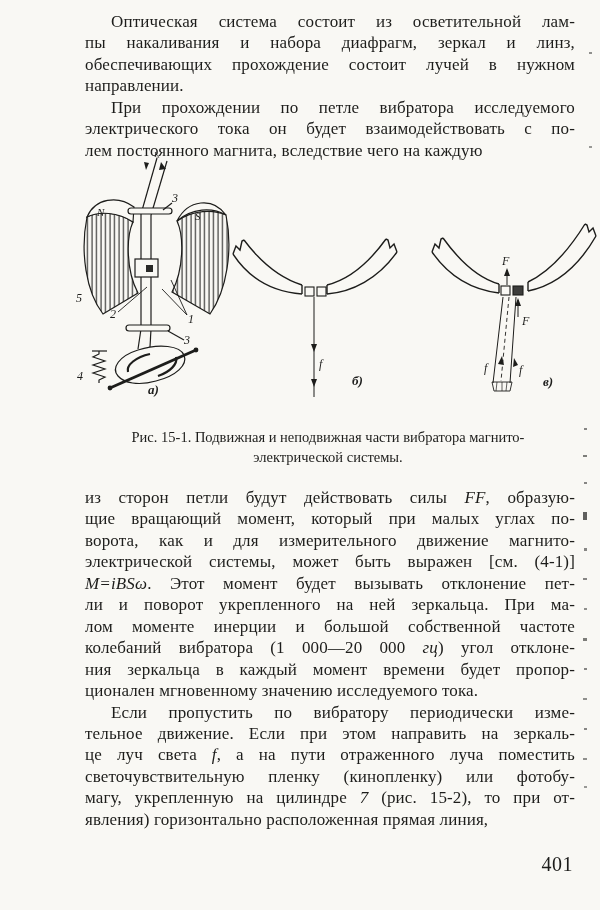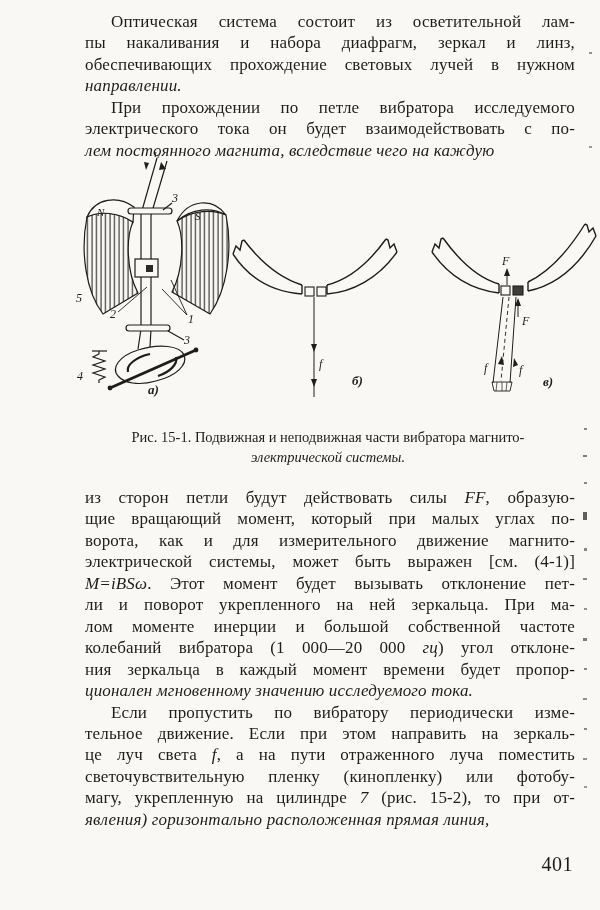--- a/index.html
+++ b/index.html
@@ -15,21 +15,21 @@
   .textblock {
     position: absolute;
     left: 85px;
     width: 490px;
     font-size: 17px;
     line-height: 21.45px;
     letter-spacing: 0.15px;
   }
   .para { margin: 0; }
   .tline { text-align: justify; text-align-last: justify; }
-  .tline.last { text-align-last: left; font-style: italic; }
+  .tline.last { text-align-last: left; }
   .indent .tline:first-child { text-indent: 26px; }
   .caption {
     position: absolute;
     left: 78px;
     width: 500px;
     top: 427px;
     font-size: 14.5px;
     line-height: 20px;
   }
   .caption .tline, .caption .tline.last { text-align: right; text-align-last: center; }
@@ -52,21 +52,21 @@
 </style>
 </head>
 <body>
 
 <div class="page">
 
   <div class="textblock" style="top:11px;">
     <div class="para indent">
         <div class="tline">Оптическая система состоит из осветительной лам-</div>
         <div class="tline">пы накаливания и набора диафрагм, зеркал и линз,</div>
-        <div class="tline">обеспечивающих прохождение световых лучей в нужном</div>
+        <div class="tline">обеспечивающих прохождение состоит лучей в нужном</div>
         <div class="tline last">направлении.</div>
       </div>
     <div class="para indent">
         <div class="tline">При прохождении по петле вибратора исследуемого</div>
         <div class="tline">электрического тока он будет взаимодействовать с по-</div>
         <div class="tline last">лем постоянного магнита, вследствие чего на каждую</div>
       </div>
   </div>
 
   <div class="figure">

